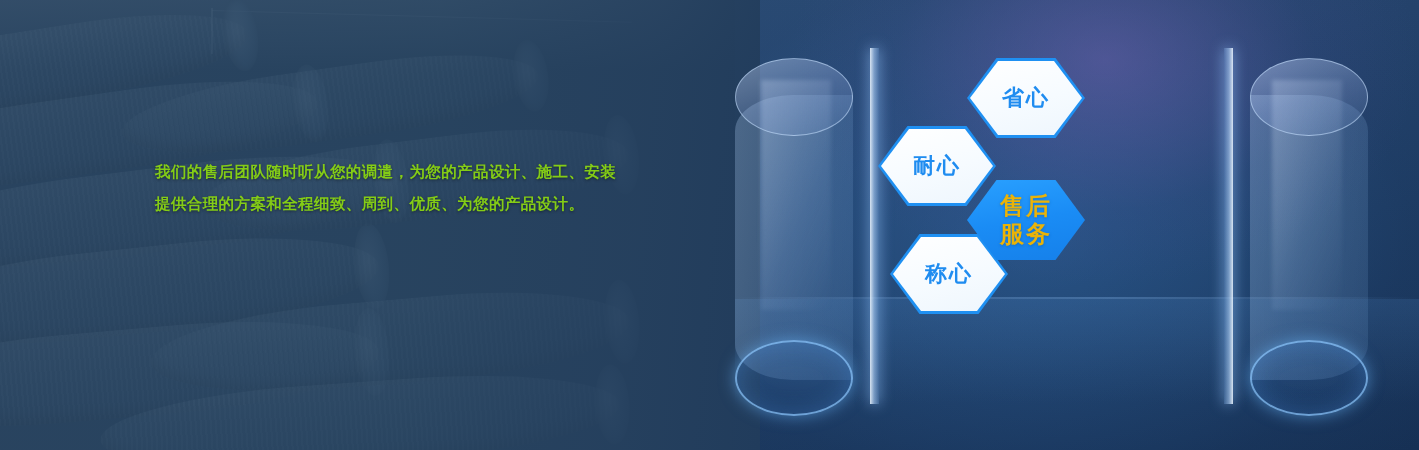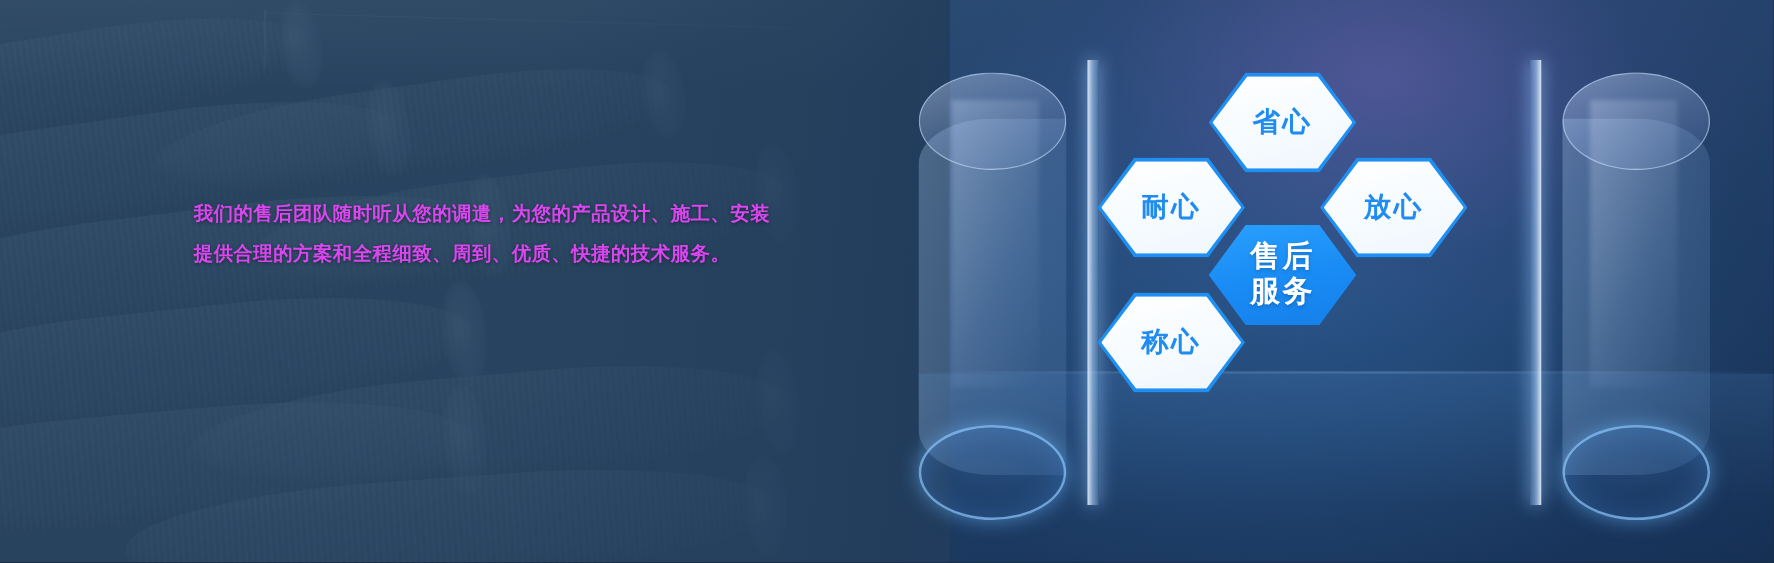--- a/index.html
+++ b/index.html
@@ -114,21 +114,21 @@
   .cyl-left .cyl-sheen  { left:26px; }
   .cyl-right .cyl-sheen { right:26px; }
 
   
   .copy { position:absolute; left:155px; top:128px; width:560px; }
 
   .headline { font-size:44px; font-weight:bold; line-height:1.0; letter-spacing:1px; white-space:nowrap; }
   .headline .hl-red   { color:#d91212; text-shadow:0 2px 5px rgba(0,0,0,0.40); }
   .headline .hl-white { color:#ffffff; text-shadow:0 2px 5px rgba(0,0,0,0.40); }
 
-  .subcopy { margin-top:28px; color:#d946ef; font-size:15.5px; font-weight:bold; line-height:2.05; letter-spacing:0.4px; text-shadow:0 1px 3px rgba(0,0,0,0.45); }
+  .subcopy { margin-top:28px; color:#84cc16; font-size:15.5px; font-weight:bold; line-height:2.05; letter-spacing:0.4px; text-shadow:0 1px 3px rgba(0,0,0,0.45); }
   .subcopy div { white-space:nowrap; }
 
   .watermark {
     position:absolute; left:168px; top:266px;
     font-family:"Liberation Serif","DejaVu Serif",serif;
     font-style:italic; font-weight:bold;
     font-size:54px; letter-spacing:2px;
     color:rgba(150,178,206,0.30);
     text-shadow:0 1px 0 rgba(255,255,255,0.05);
   }
@@ -152,29 +152,29 @@
     background:linear-gradient(170deg,#29a0ff 0%,#1a8cf5 50%,#1580ea 100%);
   }
   .hex-label {
     position:absolute; inset:0;
     display:flex; align-items:center; justify-content:center;
     font-size:22px; font-weight:bold; letter-spacing:2px;
     color:#1f8cf0;
     pointer-events:none;
   }
   .hex-center .hex-label {
-    color:#ffffff; font-size:24px; line-height:1.18; flex-direction:column;
+    color:#eab308; font-size:24px; line-height:1.18; flex-direction:column;
     text-shadow:0 1px 3px rgba(10,60,120,0.35);
   }
 
   
   .h-naixin  { left:0px;   top:78px;  }
   .h-shengxin{ left:89px;  top:10px;  }
   .h-fangxin { left:178px; top:78px;  }
-  .h-chenxin { left:0px;   top:186px; }
+  .h-chenxin { left:12px;   top:186px; }
   .h-center  { left:89px;  top:132px; }
   .h-tiexin  { left:178px; top:186px; }
   .h-xixin   { left:89px;  top:254px; }
 </style>
 </head>
 <body>
 
 <div class="banner">
 
   <div class="bg-base"></div>
@@ -229,44 +229,39 @@
     <div class="cyl-body"></div>
     <div class="cyl-sheen"></div>
     <div class="cyl-top"></div>
     <div class="cyl-base"></div>
     <div class="cyl-edge"></div>
   </div>
 
   <div class="copy">
     <div class="subcopy">
       <div>我们的售后团队随时听从您的调遣，为您的产品设计、施工、安装</div>
-      <div>提供合理的方案和全程细致、周到、优质、快捷的技术服务。</div>
+      <div>提供合理的方案和全程细致、周到、优质、为您的产品设计。</div>
     </div>
   </div>
 
 
   <div class="hexwrap">
 
     <div class="hex hex-outer h-naixin">
       <div class="hex-shape"></div>
       <div class="hex-inner"></div>
       <div class="hex-label">耐心</div>
     </div>
 
     <div class="hex hex-outer h-shengxin">
       <div class="hex-shape"></div>
       <div class="hex-inner"></div>
       <div class="hex-label">省心</div>
     </div>
 
-    <div class="hex hex-outer h-fangxin">
-      <div class="hex-shape"></div>
-      <div class="hex-inner"></div>
-      <div class="hex-label">放心</div>
-    </div>
 
     <div class="hex hex-outer h-chenxin">
       <div class="hex-shape"></div>
       <div class="hex-inner"></div>
       <div class="hex-label">称心</div>
     </div>
 
 
 
     <div class="hex hex-center h-center">

